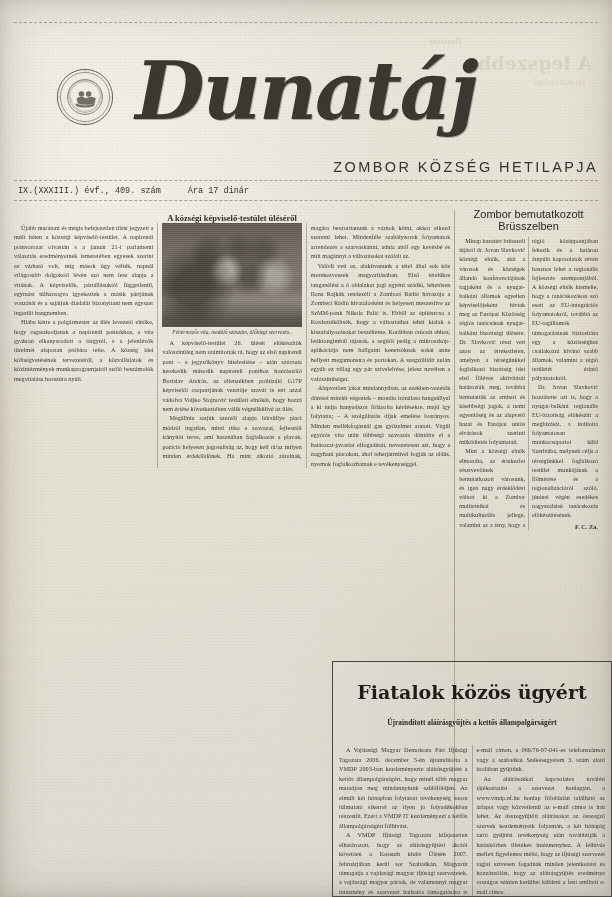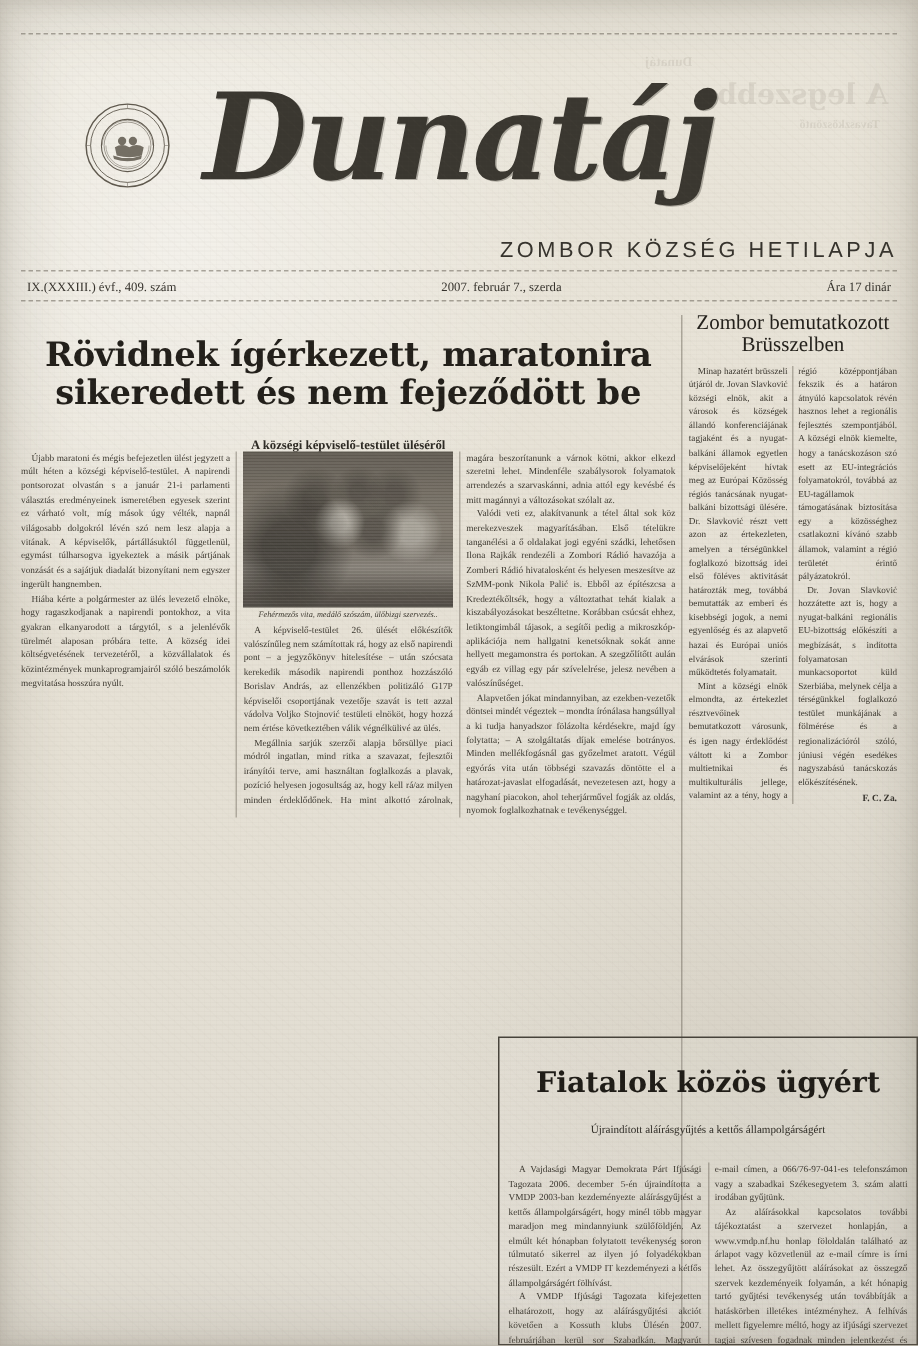--- a/index.html
+++ b/index.html
@@ -75,21 +75,21 @@
   #tagline {
     text-align: right;
     font-family: "Liberation Sans", sans-serif;
     font-size: 14.5px;
     letter-spacing: 2.4px;
     color: #35322c;
     margin-top: 2px;
   }
   #dateline {
     display: flex; justify-content: flex-start; align-items: center;
-    font-family: Liberation Serif, serif;
+    font-family: Liberation Mono, monospace;
     font-size: 8.5px;
     color: #35322c;
     padding: 5px 4px 4px 4px;
     gap: 27px;
   }
   #dateline .mid { flex: 1; text-align: center; }
   #dateline .right { text-align: right; }
 
   
   #grid {
@@ -177,22 +177,22 @@
     font-size: 5.5px;
     font-style: italic;
     text-align: center;
     color: #3d3930;
     margin-top: 2px;
   }
 
   
   .side-head {
     text-align: center;
-    font-family: Liberation Serif, serif;
-    font-size: 14px;
+    font-family: Liberation Sans, sans-serif;
+    font-size: 11px;
     font-weight: normal;
     line-height: 1.1;
     color: #221f1a;
     margin: 2px 0 5px 0;
   }
   p.side {
     margin: 0;
     font-size: 6.1px;
     line-height: 1.5;
     text-align: justify;
@@ -204,33 +204,33 @@
   
   #feature {
     position: absolute;
     left: 332px;
     right: 0;
     bottom: 0;
     border: 1px solid #46423a;
     background: rgba(255,255,255,.07);
     padding: 5px 6px 6px 6px;
     box-sizing: border-box;
-    height: 206px;
+    height: 236px;
   }
   #feature-title {
     text-align: center;
     font-family: "DejaVu Serif", serif;
     font-weight: bold;
     font-size: 19px;
     line-height: 1.05;
     color: #1f1c17;
   }
   #feature-sub {
     text-align: center;
-    font-weight: normal;
+    font-weight: bold;
     font-size: 7.4px;
     margin: 3px 0 18px 0;
     color: #2d2a24;
   }
   #feature .cols2f {
     column-count: 2; column-gap: 9px;
     column-rule: 1px solid rgba(109,103,92,.45);
   }
 </style>
 </head>
@@ -266,31 +266,29 @@
 
       <div id="logotype">Dunatáj</div>
     </div>
 
     <div id="tagline">ZOMBOR KÖZSÉG HETILAPJA</div>
 
     <div class="rule-dash" style="margin-top:5px;"></div>
 
     <div id="dateline">
       <span class="left">IX.(XXXIII.) évf., 409. szám</span>
-      <span class="mid">2007. február 7., szerda</span>
       <span class="right">Ára 17 dinár</span>
     </div>
 
     <div class="rule-dash"></div>
 
     <div id="grid">
 
       <div id="left-zone">
 
-        <h1 id="headline">Rövidnek ígérkezett, maratonira sikeredett és nem fejeződött be</h1>
         <div id="kicker">A községi képviselő-testület üléséről</div>
 
         <div class="cols3">
 
           <p class="body">Újabb maratoni és mégis befejezetlen ülést jegyzett a múlt héten a községi képviselő-testület. A napirendi pontsorozat olvastán s a január 21-i parlamenti választás eredményeinek ismeretében egyesek szerint ez várható volt, míg mások úgy vélték, napnál világosabb dolgokról lévén szó nem lesz alapja a vitának. A képviselők, pártállásuktól függetlenül, egymást túlharsogva igyekeztek a másik pártjának vonzását és a sajátjuk diadalát bizonyítani nem egyszer ingerült hangnemben.</p>
           <p class="body">Hiába kérte a polgármester az ülés levezető elnöke, hogy ragaszkodjanak a napirendi pontokhoz, a vita gyakran elkanyarodott a tárgytól, s a jelenlévők türelmét alaposan próbára tette. A község idei költségvetésének tervezetéről, a közvállalatok és közintézmények munkaprogramjairól szóló beszámolók megvitatása hosszúra nyúlt.</p>
 
           <figure class="photo">
             <div class="photo-img"></div>
             <figcaption class="cap">Fehérmezős vita, medálő szószám, ülőbizgi szervezés..</figcaption>

